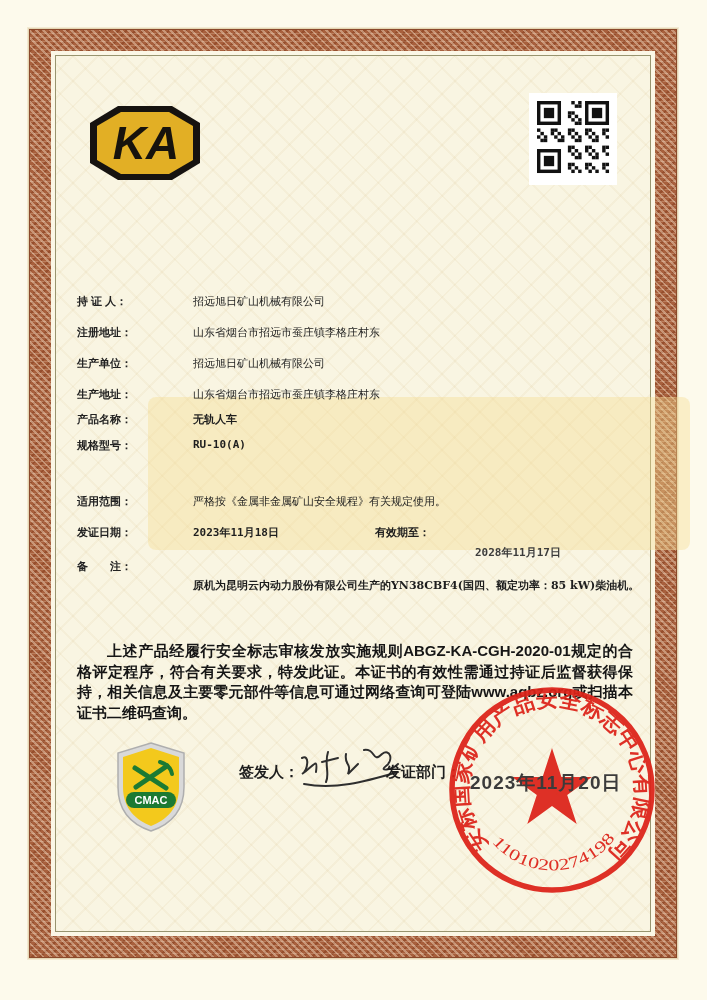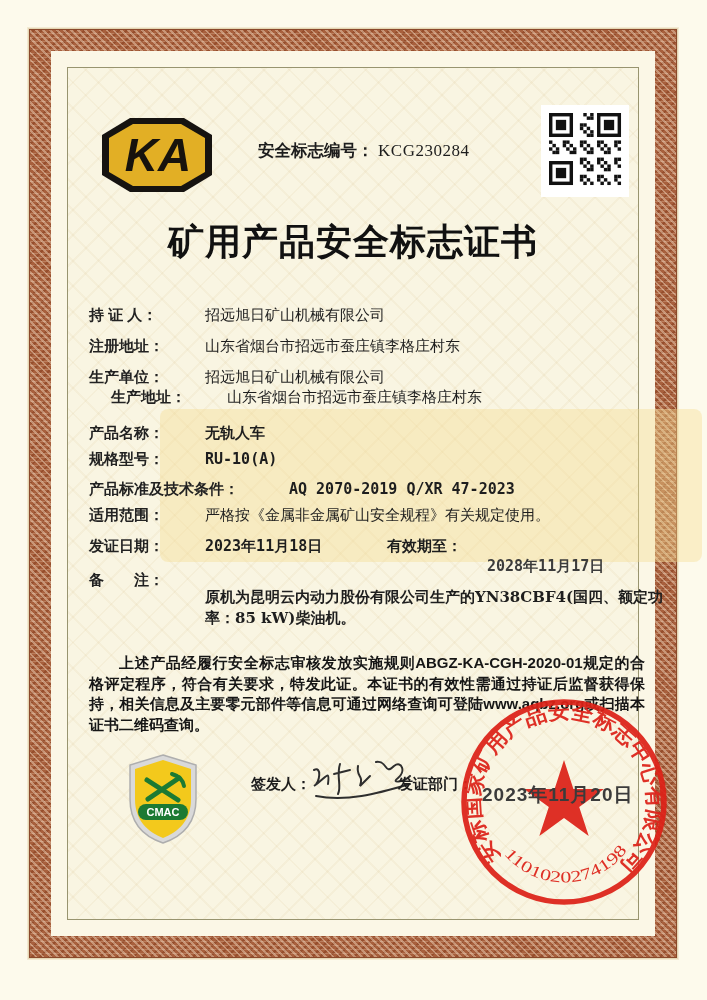--- a/index.html
+++ b/index.html
@@ -7,39 +7,39 @@
         font-family:"Liberation Sans",sans-serif;color:#1d1d1d;}
   
   .frame{position:absolute;left:29px;top:29px;width:648px;height:929px;box-sizing:border-box;
     padding:22px;
     background:
       repeating-linear-gradient(45deg, rgba(255,238,214,.38) 0 2px, rgba(0,0,0,0) 2px 5px),
       repeating-linear-gradient(-45deg, rgba(110,38,8,.30) 0 2px, rgba(0,0,0,0) 2px 6px),
       repeating-linear-gradient(0deg, rgba(255,236,210,.22) 0 1px, rgba(0,0,0,0) 1px 4px),
       #a8603d;
     box-shadow: inset 0 0 0 1px #8a492b, 0 0 0 1px #e4d6b4, 0 0 0 2px #f3ead2;}
-  .gap{width:100%;height:100%;box-sizing:border-box;background:#fbf7e6;padding:16px;}
+  .gap{width:100%;height:100%;box-sizing:border-box;background:#fbf7e6;padding:4px;}
   .content{position:relative;width:100%;height:100%;box-sizing:border-box;
     border:1px solid #98946f;
     background:
       repeating-linear-gradient(45deg, rgba(193,155,80,.07) 0 2px, rgba(0,0,0,0) 2px 18px),
       repeating-linear-gradient(-45deg, rgba(193,155,80,.07) 0 2px, rgba(0,0,0,0) 2px 18px),
       #f9f5e2;}
   .abs{position:absolute;}
   
   .certno{top:72px;left:190px;width:300px;font-size:16.5px;white-space:nowrap;}
   .certno .lbl{font-weight:700;}
   .certno .val{font-family:"Liberation Serif",serif;font-size:17px;letter-spacing:.5px;}
   .qr{top:37px;left:473px;}
   .title{top:150px;left:0;width:100%;text-align:center;font-size:36px;font-weight:700;
          letter-spacing:1px;font-family:"Liberation Serif",serif;color:#111;}
   
   .hl{top:341px;left:92px;width:542px;height:153px;background:rgba(246,220,145,.40);border-radius:8px;}
   
-  .row{left:21px;font-size:15px;white-space:nowrap;}
+  .row{left:21px;font-size:11px;white-space:nowrap;}
   .row .lbl{font-weight:700;color:#222;}
   .row .val{position:absolute;left:116px;top:0;color:#1e1e1e;}
   .val-serif{font-family:"DejaVu Serif",serif;}
   .val-mono{font-family:"DejaVu Sans Mono",monospace;font-weight:700;color:#3c3c3c;}
   .row .lbl2{position:absolute;left:298px;top:0;font-weight:700;}
   .row .val2{position:absolute;left:398px;top:0;margin-top:20px;}
   .row-std .val{left:200px;}
   .scope-val{}
   .remark-val{position:absolute;left:116px;top:16px;width:474px;white-space:normal;
               line-height:21px;font-weight:700;color:#1e1e1e;}
@@ -62,24 +62,20 @@
   <div class="frame">
     <div class="gap">
       <div class="content">
 
         <svg class="abs" style="top:45px;left:28px;" width="122" height="84" viewBox="0 0 122 84">
           <polygon points="6,22 34,5 88,5 116,22 116,62 88,79 34,79 6,62" fill="#161310"></polygon>
           <polygon points="13,25 37,11 85,11 109,25 109,59 85,73 37,73 13,59" fill="#e2af25"></polygon>
           <text x="62" y="58" text-anchor="middle" font-size="46" font-weight="bold" font-style="italic" fill="#17130d" font-family="Liberation Sans, sans-serif">KA</text>
         </svg>
 
-        <div class="abs certno">
-          <span class="lbl">安全标志编号：</span>
-          <span class="val">KCG230284</span>
-        </div>
 
         <svg class="abs qr" width="88" height="92" viewBox="0 0 88 92">
           <rect x="0" y="0" width="88" height="92" fill="#ffffff"></rect>
           <g class="mods">
               <rect x="8" y="8" width="24.01" height="24.01" fill="#111"></rect>
               <rect x="11.43" y="11.43" width="17.150000000000002" height="17.150000000000002" fill="#fff"></rect>
               <rect x="14.86" y="14.86" width="10.290000000000001" height="10.290000000000001" fill="#111"></rect>
               <rect x="56.02" y="8" width="24.01" height="24.01" fill="#111"></rect>
               <rect x="59.45" y="11.43" width="17.150000000000002" height="17.150000000000002" fill="#fff"></rect>
               <rect x="62.88" y="14.86" width="10.290000000000001" height="10.290000000000001" fill="#111"></rect>
@@ -164,51 +160,46 @@
               <rect x="62.88" y="73.17" width="3.43" height="3.43" fill="#111"></rect>
               <rect x="73.17" y="73.17" width="3.43" height="3.43" fill="#111"></rect>
               <rect x="42.300000000000004" y="76.60000000000001" width="3.43" height="3.43" fill="#111"></rect>
               <rect x="49.160000000000004" y="76.60000000000001" width="3.43" height="3.43" fill="#111"></rect>
               <rect x="59.45" y="76.60000000000001" width="3.43" height="3.43" fill="#111"></rect>
               <rect x="66.31" y="76.60000000000001" width="3.43" height="3.43" fill="#111"></rect>
               <rect x="76.60000000000001" y="76.60000000000001" width="3.43" height="3.43" fill="#111"></rect>
             </g>
         </svg>
 
-        <div class="abs title">矿用产品安全标志证书</div>
 
         <div class="abs hl"></div>
 
         <div class="abs row" style="top:238px;">
           <span class="lbl">持 证 人：</span>
           <span class="val val-serif">招远旭日矿山机械有限公司</span>
         </div>
         <div class="abs row" style="top:269px;">
           <span class="lbl">注册地址：</span>
           <span class="val val-serif">山东省烟台市招远市蚕庄镇李格庄村东</span>
         </div>
         <div class="abs row" style="top:300px;">
           <span class="lbl">生产单位：</span>
           <span class="val val-serif">招远旭日矿山机械有限公司</span>
         </div>
-        <div class="abs row" style="top:320px;margin-left:22px;">
+        <div class="abs row" style="top:331px;">
           <span class="lbl">生产地址：</span>
           <span class="val val-serif">山东省烟台市招远市蚕庄镇李格庄村东</span>
         </div>
         <div class="abs row" style="top:356px;text-align:right;">
           <span class="lbl">产品名称：</span>
           <span class="val val-serif" style="font-weight:700;">无轨人车</span>
         </div>
         <div class="abs row" style="top:382px;">
           <span class="lbl">规格型号：</span>
           <span class="val val-mono">RU-10(A)</span>
-        </div>
-        <div class="abs row row-std" style="top:412px;">
-          <span class="lbl">产品标准及技术条件：</span>
-          <span class="val val-mono">AQ 2070-2019 Q/XR 47-2023</span>
         </div>
         <div class="abs row" style="top:438px;">
           <span class="lbl">适用范围：</span>
           <span class="val val-serif scope-val">严格按《金属非金属矿山安全规程》有关规定使用。</span>
         </div>
         <div class="abs row" style="top:469px;">
           <span class="lbl">发证日期：</span>
           <span class="val val-mono">2023年11月18日</span>
           <span class="lbl2">有效期至：</span>
           <span class="val2 val-mono">2028年11月17日</span>

